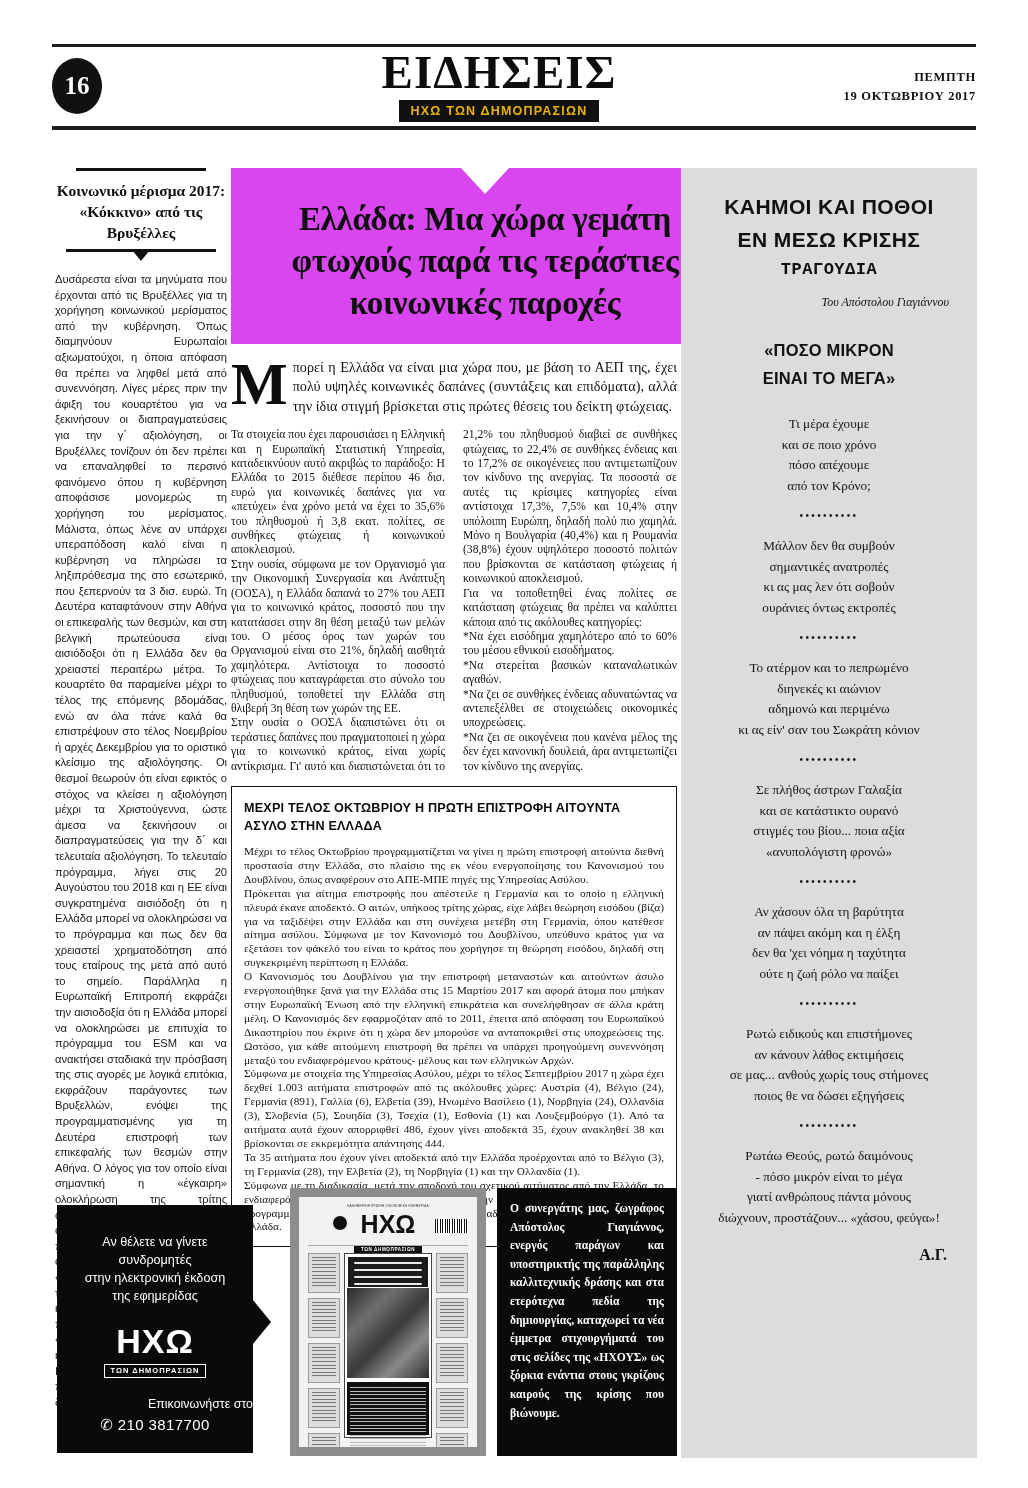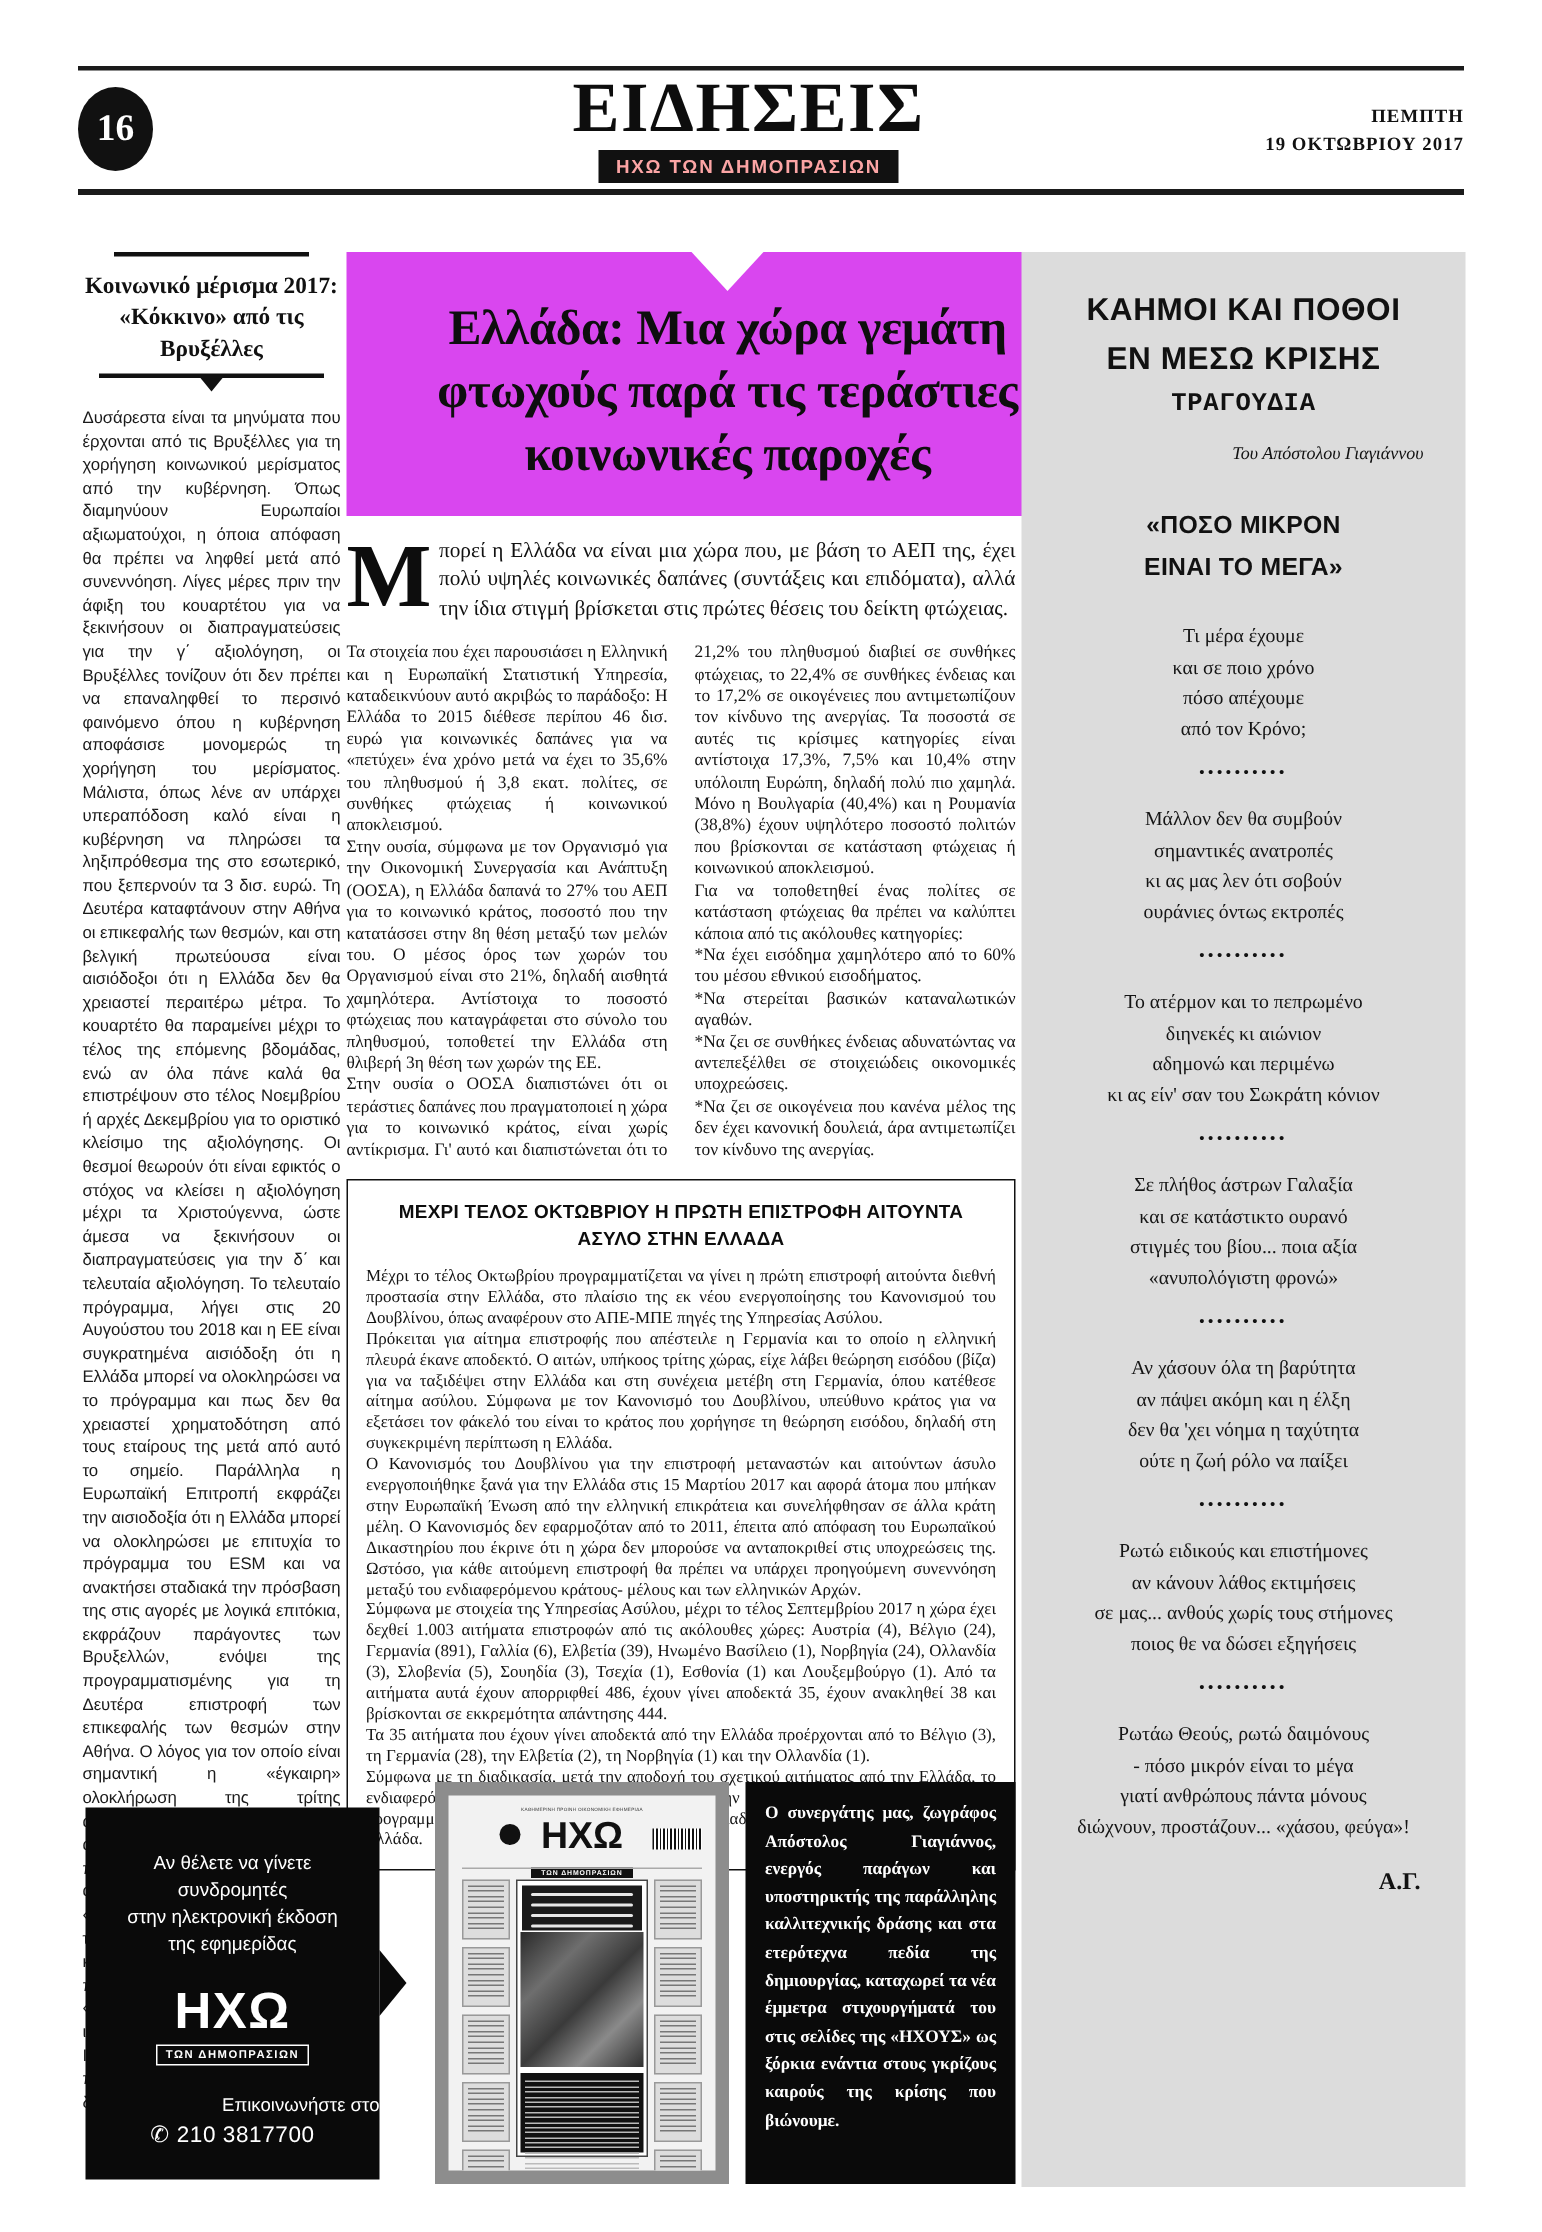--- a/index.html
+++ b/index.html
@@ -21,21 +21,21 @@
     position:absolute;left:0px;top:14px;width:50px;height:56px;border-radius:50%;
     background:#111;color:#fff;display:flex;align-items:center;justify-content:center;
     font-family:"Liberation Serif",serif;font-weight:bold;font-size:25px;letter-spacing:0px;
   }
   .mast-center{position:absolute;left:312px;top:2px;width:270px;text-align:center;}
   .mast-title{
     font-family:"Liberation Serif",serif;font-weight:bold;font-size:47px;line-height:52px;
     letter-spacing:1px;color:#0d0d0d;white-space:nowrap;
   }
   .mast-sub{
-    display:inline-block;background:#111;color:#fca5a5;font-family:"Liberation Sans",sans-serif;
+    display:inline-block;background:#111;color:#eab308;font-family:"Liberation Sans",sans-serif;
     font-weight:bold;font-size:12.5px;letter-spacing:1.2px;padding:4px 12px 4px 12px;margin-top:2px;
   }
   .mast-date{
     position:absolute;right:0px;top:24px;text-align:right;
     font-family:"Liberation Serif",serif;font-weight:bold;font-size:12.5px;line-height:19px;
     letter-spacing:.7px;color:#111;
   }
 
   
   .col-left{position:absolute;left:55px;top:168px;width:172px;}
@@ -91,21 +91,21 @@
     text-align:justify;color:#131313;
   }
   .two-col p{margin:0;}
 
   
   .boxed{
     border:1.5px solid #111;padding:10px 12px 12px 12px;margin-top:12px;box-sizing:border-box;width:446px;
   }
   .boxed-head{
     font-family:"Liberation Sans",sans-serif;font-weight:bold;font-size:12.6px;line-height:18px;
-    text-align:center;letter-spacing:.2px;color:#0d0d0d;margin:2px 0 10px 0;
+    letter-spacing:.2px;color:#0d0d0d;margin:2px 0 10px 0;
   }
   .boxed-body{
     font-family:"Liberation Serif",serif;font-size:11.3px;line-height:13.9px;
     text-align:justify;color:#131313;
   }
   .boxed-body p{margin:0;}
 
   
   .r-pad{padding:22px 22px 18px 22px;box-sizing:border-box;}
   .r-title{

